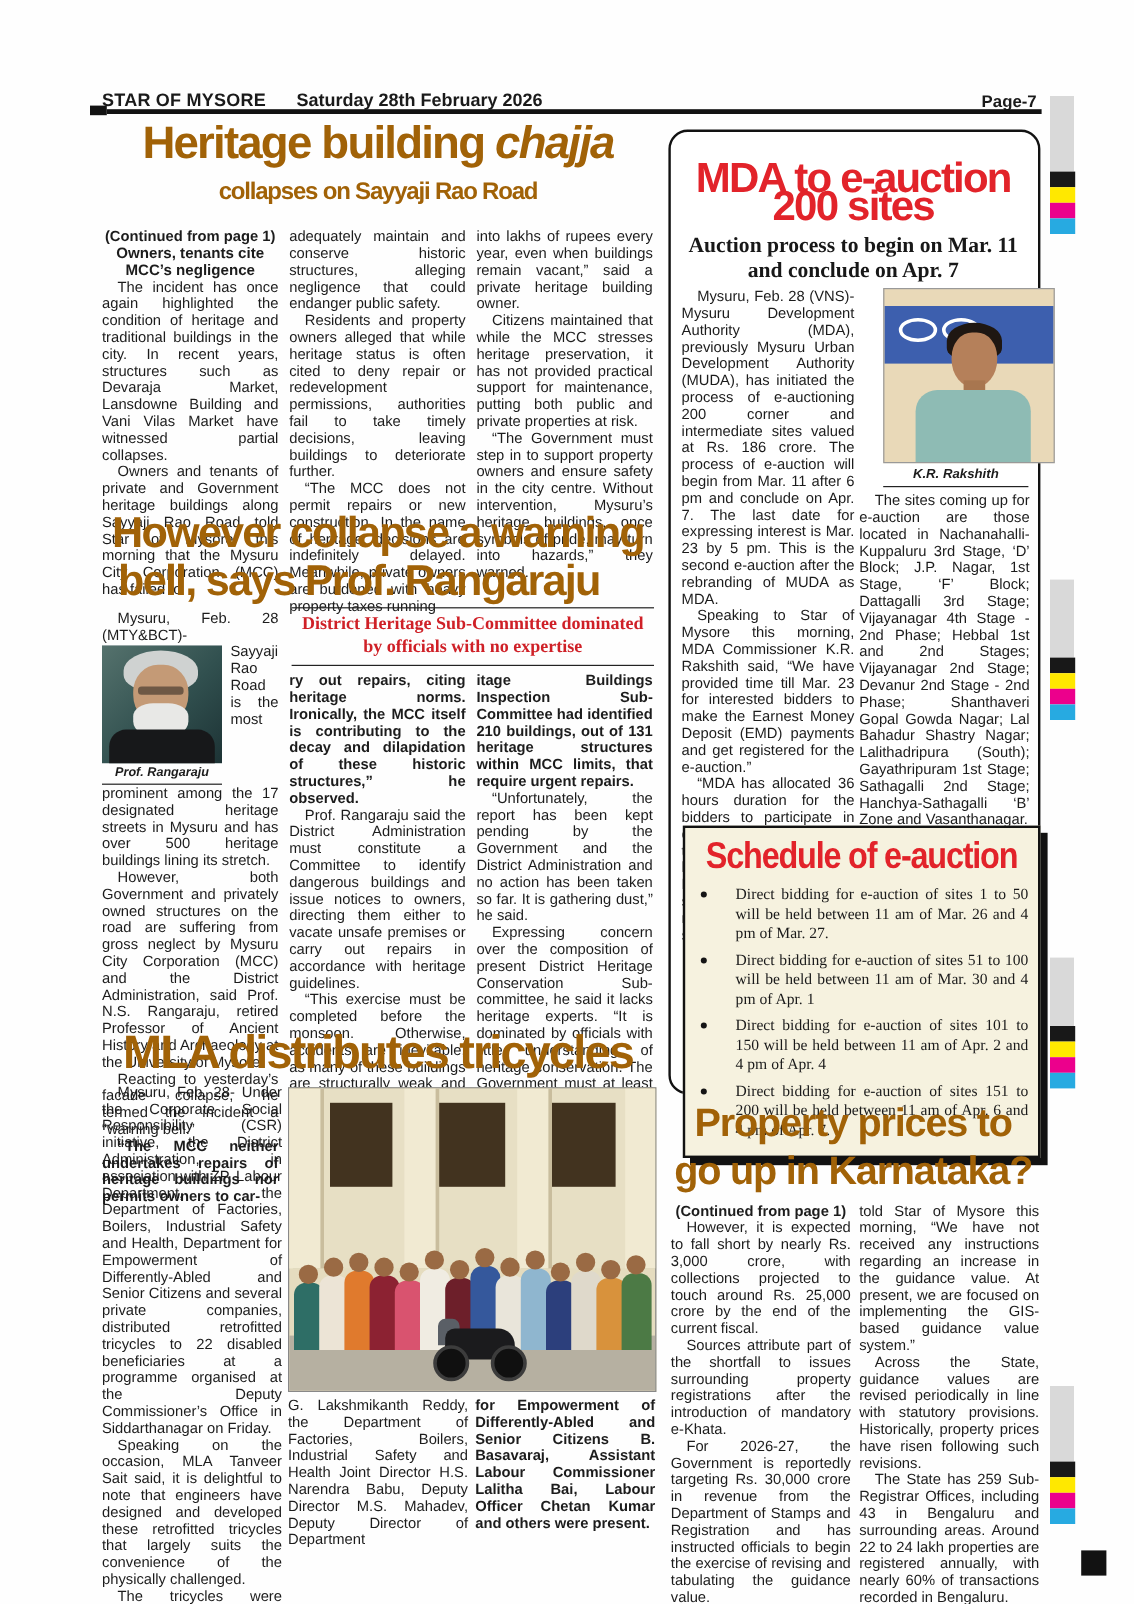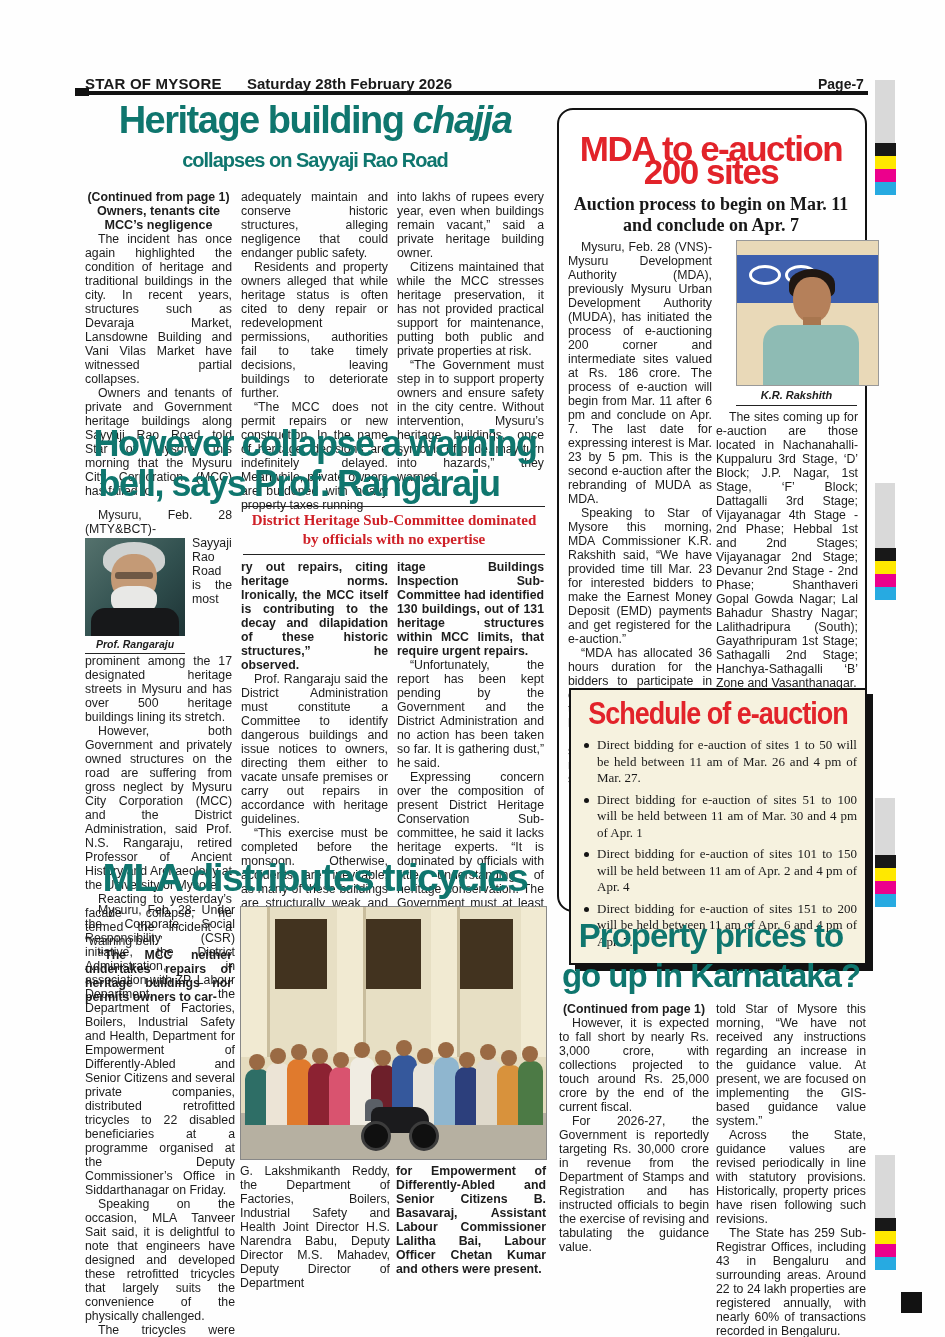--- a/index.html
+++ b/index.html
@@ -5,21 +5,21 @@
   html,body{margin:0;padding:0;background:#e9e9e9;}
   .page{position:relative;width:945px;height:1337px;background:#fefefe;margin:0 auto;
         font-family:"Liberation Sans",sans-serif;color:#1a1a1a;overflow:hidden;}
   .abs{position:absolute;}
   
   .masthead{font-weight:bold;font-size:15px;letter-spacing:.2px;}
   .dateline-top{font-weight:bold;font-size:15px;}
   .pagenum{font-weight:bold;font-size:14px;}
   .rule{background:#121212;}
   
-  .hl{font-weight:bold;color:#0f766e;text-align:center;letter-spacing:-1.5px;}
+  .hl{font-weight:bold;color:#a16207;text-align:center;letter-spacing:-1.5px;}
   .hl .it{font-style:italic;}
   .red{color:#e2232a;}
   
   .bcol{position:absolute;font-size:12.3px;line-height:14px;text-align:justify;color:#1c1c1c;}
   .bcol p{margin:0;}
   .ind{text-indent:13px;}
   .b{font-weight:bold;}
   .ctr{text-align:center;text-indent:0;}
   .kicker{position:absolute;text-align:center;font-family:"Liberation Serif",serif;
           font-weight:bold;color:#cf2027;font-size:15px;line-height:19px;
@@ -49,21 +49,21 @@
   .krcap{font-size:11px;font-weight:bold;font-style:italic;text-align:center;padding:2px 0 3px;border-bottom:1.5px solid #222;}
   
   .mda-box{position:absolute;left:557px;top:108px;width:306px;height:800px;
            border:2.5px solid #121212;border-radius:16px;background:#fff;}
   
   .sched{position:absolute;left:569px;top:688px;width:278px;background:#f6f2df;
          border:2px solid #121212;box-shadow:6px 6px 0 #121212;padding:4px 8px 8px;}
   .sched-title{font-weight:bold;font-size:27px;letter-spacing:-1px;color:#e2232a;
                text-align:center;transform:scaleY(1.15);transform-origin:center top;margin:2px 0 10px;}
   .srow{display:flex;font-family:"Liberation Serif",serif;font-size:13px;line-height:16.5px;
-        text-align:justify;margin-bottom:5px;}
+        text-align:justify;margin-bottom:5px;gap:16px;}
   .sdot{flex:0 0 5px;width:5px;height:5px;border-radius:50%;background:#151515;margin:6px 8px 0 5px;}
   
   .mla-ph{position:absolute;left:240px;top:906px;width:305px;height:252px;overflow:hidden;
           background:#e5dcbf;border:1px solid #888;}
   .wall{position:absolute;left:0;top:0;width:100%;height:150px;background:#e7dfc4;}
   .pil{position:absolute;top:0;width:26px;height:150px;background:#f1ead2;box-shadow:3px 0 0 #c9bd9d;}
   .win{position:absolute;top:12px;height:70px;background:#42331f;}
   .ground{position:absolute;left:0;bottom:0;width:100%;height:46px;background:#b6b0a1;}
   .crowd{position:absolute;left:0;bottom:34px;width:100%;height:120px;display:flex;align-items:flex-end;justify-content:center;}
   .person{width:25px;height:62px;border-radius:10px 10px 0 0;position:relative;margin:0 -2px;flex:0 0 auto;}
@@ -150,21 +150,21 @@
     <p class="ind">Reacting to yesterday’s facade collapse, he termed the incident a “warning bell.”</p>
     <p class="ind b">“The MCC neither undertakes repairs of heritage buildings nor permits owners to car-</p>
   </div>
   <div class="bcol" style="left:241px;top:560px;width:147px;">
     <p class="b">ry out repairs, citing heritage norms. Ironically, the MCC itself is contributing to the decay and dilapidation of these historic structures,” he observed.</p>
     <p class="ind">Prof. Rangaraju said the District Administration must constitute a Committee to identify dangerous buildings and issue notices to owners, directing them either to vacate unsafe premises or carry out repairs in accordance with heritage guidelines.</p>
     <p class="ind">“This exercise must be completed before the monsoon. Otherwise, accidents are inevitable, as many of these buildings are structurally weak and in a dilapidated condition,” he cautioned.</p>
     <p class="ind b">He further pointed out that a 2024 heritage survey conducted by the District Her-</p>
   </div>
   <div class="bcol" style="left:397px;top:560px;width:147px;">
-    <p class="b">itage Buildings Inspection Sub-Committee had identified 130 buildings, out of 131 heritage structures within MCC limits, that require urgent repairs.</p>
+    <p class="b">itage Buildings Inspection Sub-Committee had identified 210 buildings, out of 131 heritage structures within MCC limits, that require urgent repairs.</p>
     <p class="ind">“Unfortunately, the report has been kept pending by the Government and the District Administration and no action has been taken so far. It is gathering dust,” he said.</p>
     <p class="ind">Expressing concern over the composition of present District Heritage Conservation Sub-committee, he said it lacks heritage experts. “It is dominated by officials with little understanding of heritage conservation. The Government must at least form a Heritage Sub-committee comprising experts to guide restoration of heritage buildings,” he added.</p>
   </div>
 
   <div class="abs hl" style="left:85px;top:856px;width:460px;font-size:39px;line-height:44px;">MLA distributes tricycles</div>
 
   <div class="bcol" style="left:85px;top:903px;width:150px;">
     <p class="ind">Mysuru, Feb. 28- Under the Corporate Social Responsibility (CSR) initiative, the District Administration, in association with ZP, Labour Department, the Department of Factories, Boilers, Industrial Safety and Health, Department for Empowerment of Differently-Abled and Senior Citizens and several private companies, distributed retrofitted tricycles to 22 disabled beneficiaries at a programme organised at the Deputy Commissioner’s Office in Siddarthanagar on Friday.</p>
     <p class="ind">Speaking on the occasion, MLA Tanveer Sait said, it is delightful to note that engineers have designed and developed these retrofitted tricycles that largely suits the convenience of the physically challenged.</p>
     <p class="ind">The tricycles were sponsored by different companies under CSR. Deputy Commissioner</p>
@@ -257,20 +257,21 @@
         <span>Direct bidding for e-auction of sites 151 to 200 will be held between 11 am of Apr. 6 and 4 pm of Apr. 7.</span>
       </div>
   </div>
 
   <div class="abs hl" style="left:557px;top:916px;width:308px;font-size:33px;line-height:40px;letter-spacing:-1px;">Property prices to</div>
   <div class="abs hl" style="left:557px;top:956px;width:308px;font-size:33px;line-height:40px;letter-spacing:-1px;">go up in Karnataka?</div>
 
   <div class="bcol" style="left:559px;top:1002px;width:150px;">
     <p class="b ctr">(Continued from page 1)</p>
     <p class="ind">However, it is expected to fall short by nearly Rs. 3,000 crore, with collections projected to touch around Rs. 25,000 crore by the end of the current fiscal.</p>
+    <p class="ind">Sources attribute part of the shortfall to issues surrounding property registrations after the introduction of mandatory e-Khata.</p>
     <p class="ind">For 2026-27, the Government is reportedly targeting Rs. 30,000 crore in revenue from the Department of Stamps and Registration and has instructed officials to begin the exercise of revising and tabulating the guidance value.</p>
 
   </div>
   <div class="bcol" style="left:716px;top:1002px;width:150px;">
     <p>told Star of Mysore this morning, “We have not received any instructions regarding an increase in the guidance value. At present, we are focused on implementing the GIS-based guidance value system.”</p>
     <p class="ind">Across the State, guidance values are revised periodically in line with statutory provisions. Historically, property prices have risen following such revisions.</p>
     <p class="ind">The State has 259 Sub-Registrar Offices, including 43 in Bengaluru and surrounding areas. Around 22 to 24 lakh properties are registered annually, with nearly 60% of transactions recorded in Bengaluru.</p>
   </div>
 
   <div class="reg-bar" style="top:80px;height:63px;"></div>

